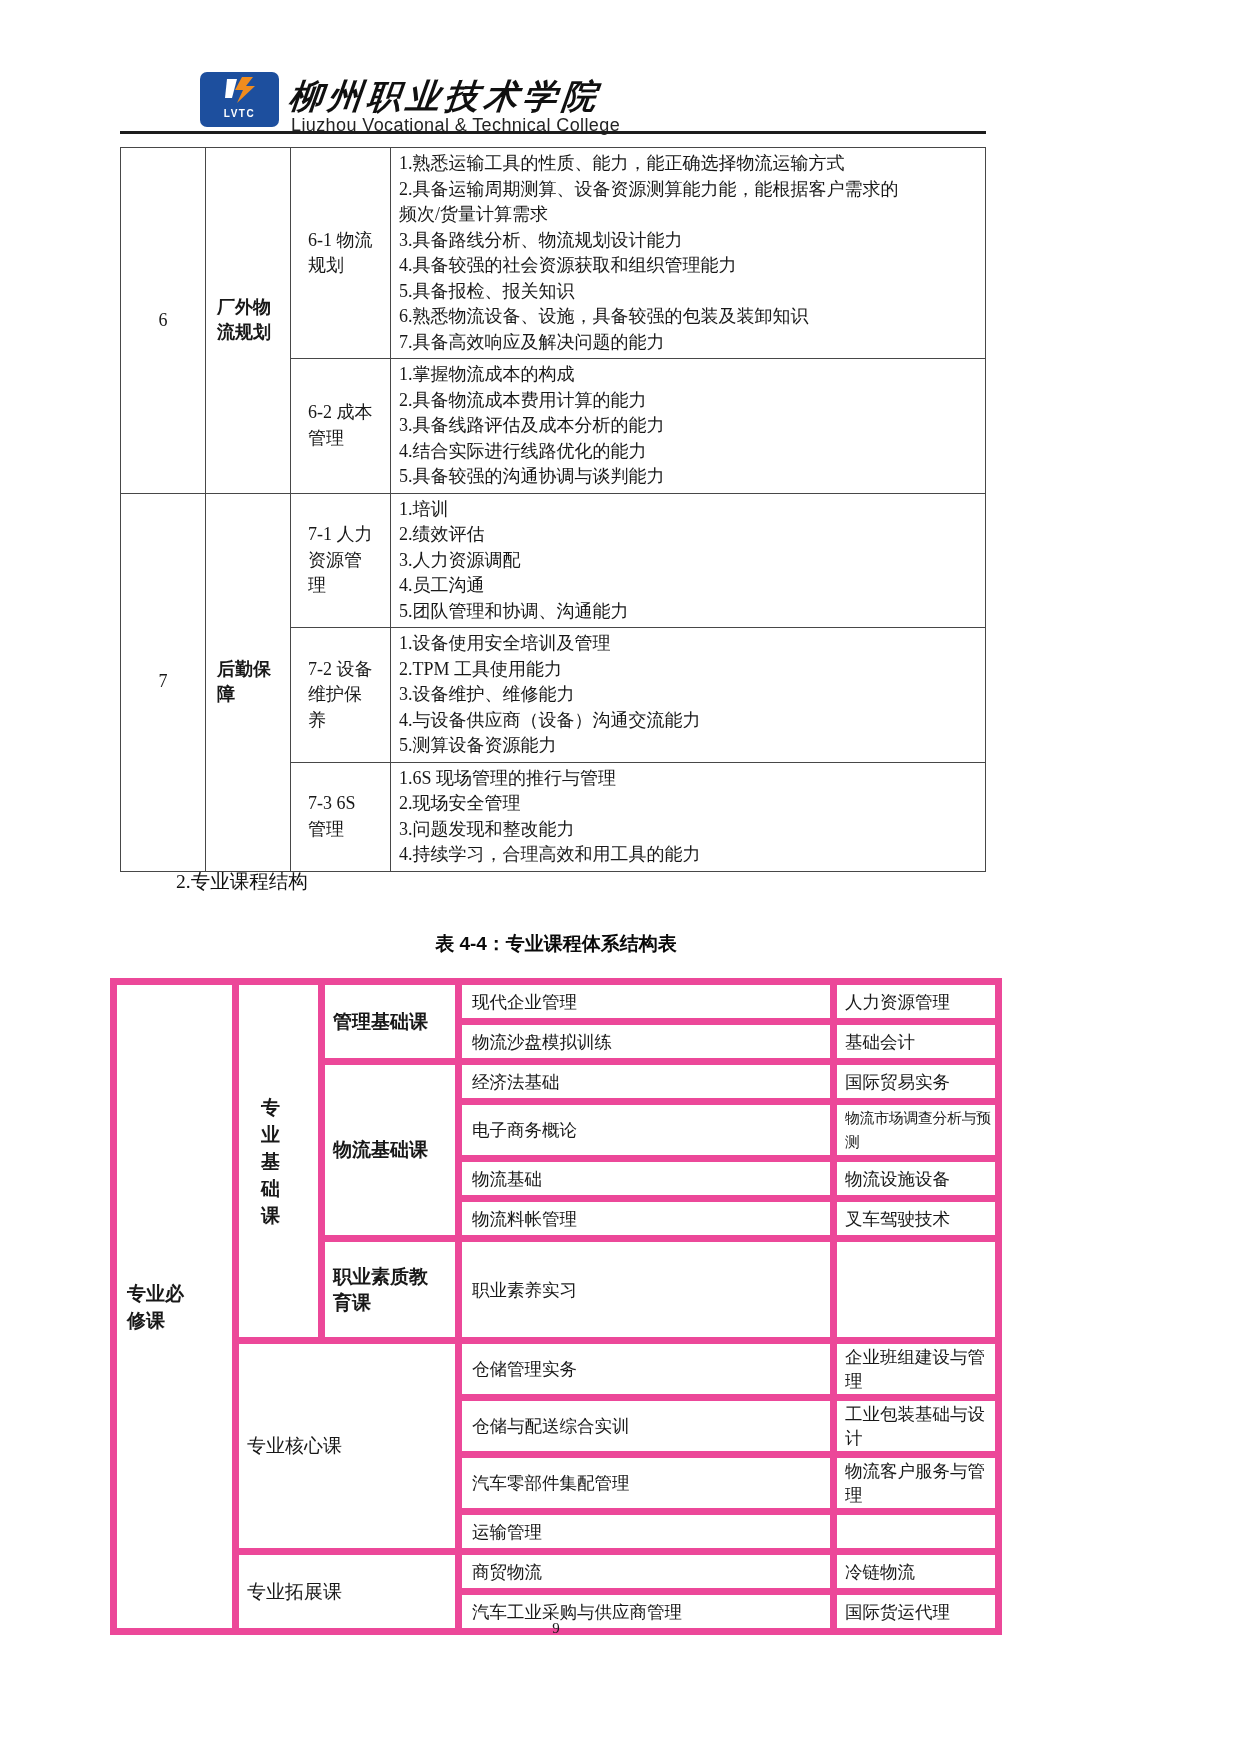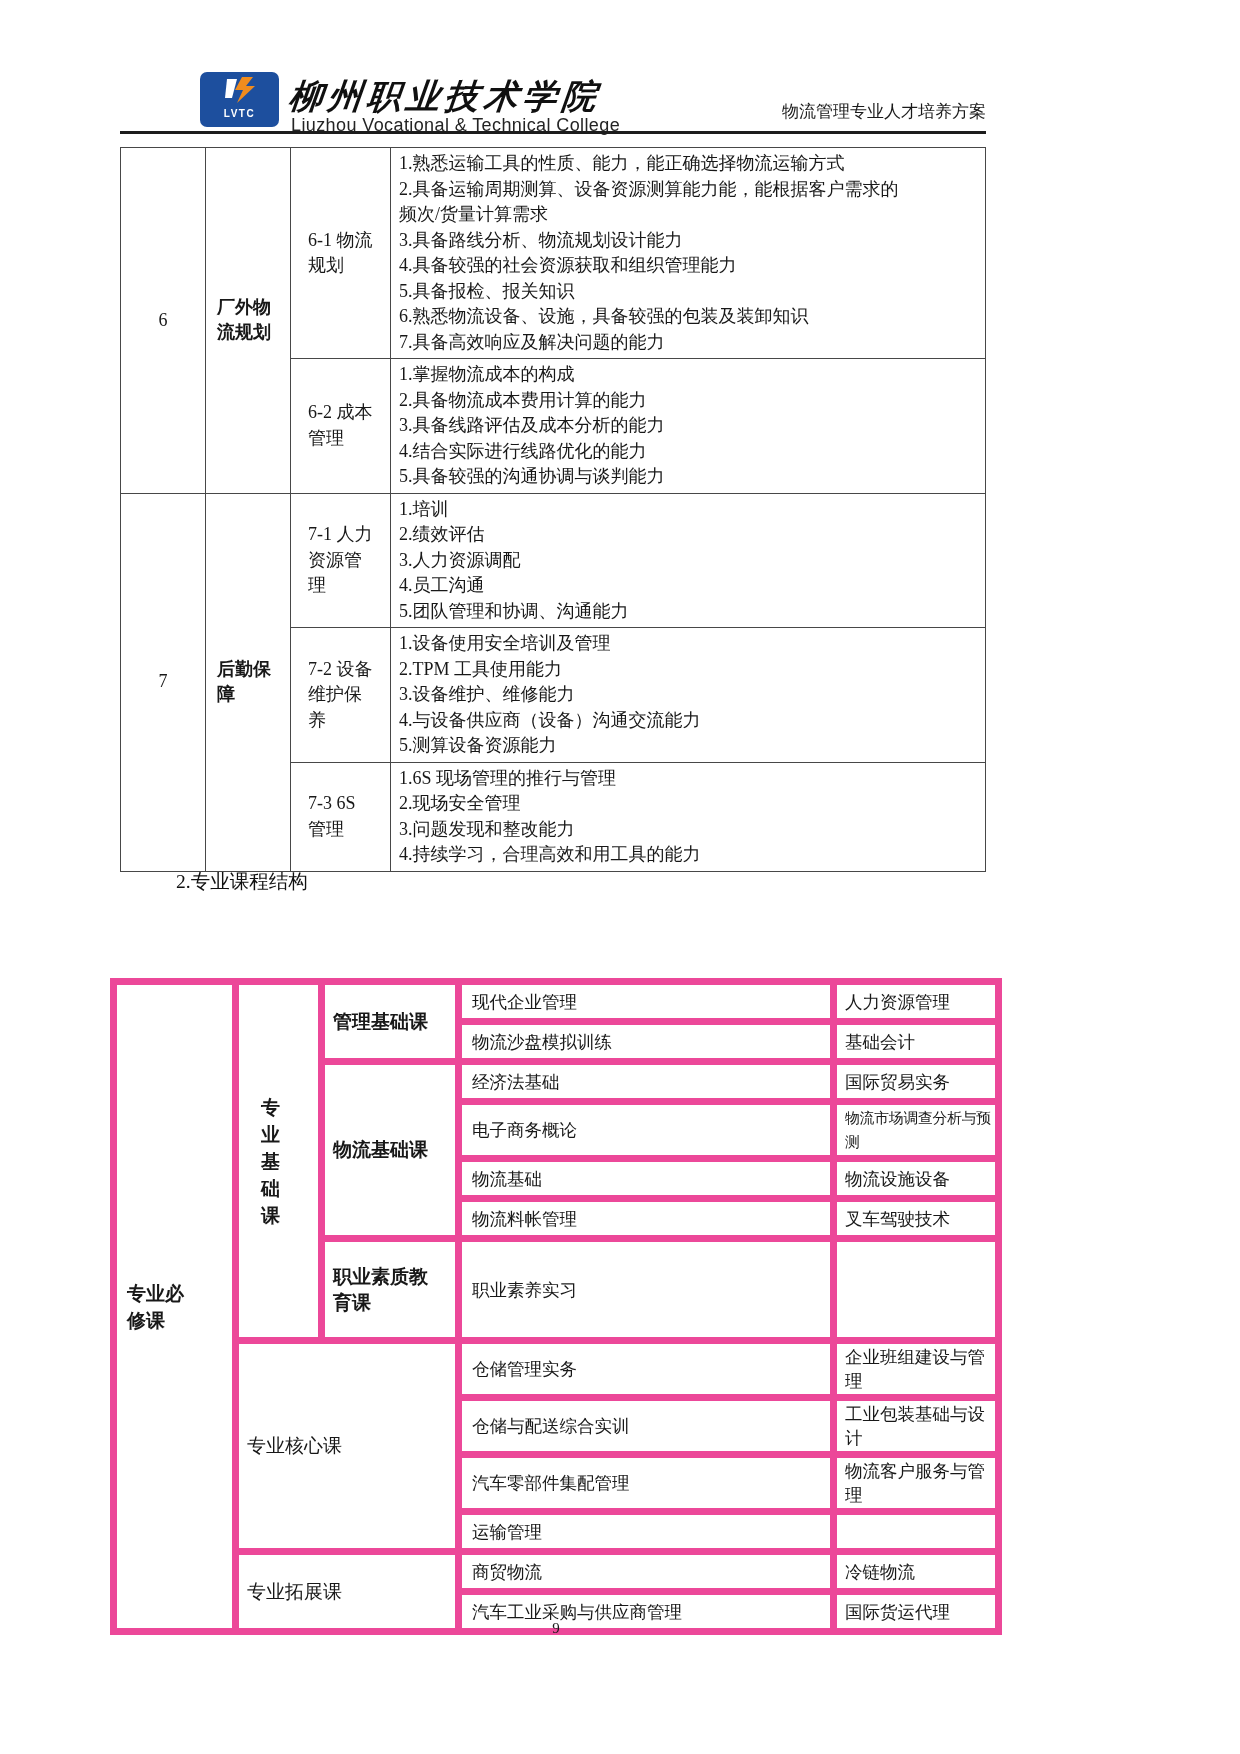--- a/index.html
+++ b/index.html
@@ -109,21 +109,20 @@
     <span class="logo-glyph">
       <svg width="36" height="28" viewBox="0 0 36 28">
         <path d="M5 3 L15 3 L10 22 L3 22 Z" fill="#ffffff"></path>
         <path d="M20 1 L31 1 L24 10 L33 10 L15 27 L21 14 L13 14 Z" fill="#f08c1e"></path>
       </svg>
     </span>
     <span class="logo-abbr">LVTC</span>
   </div>
   <div class="college-cn">柳州职业技术学院</div>
   <div class="college-en">Liuzhou Vocational &amp; Technical College</div>
-  <div class="doc-title">物流管理专业人才培养方案</div>
   <div class="header-rule"></div>
 
   <table class="t1">
     <colgroup>
       <col style="width:85px">
         <col style="width:85px">
         <col style="width:100px">
         <col>
     </colgroup>
     <tbody>
@@ -179,20 +178,21 @@
           <div>1.6S 现场管理的推行与管理</div>
           <div>2.现场安全管理</div>
           <div>3.问题发现和整改能力</div>
           <div>4.持续学习，合理高效和用工具的能力</div>
         </td>
       </tr>
     </tbody>
   </table>
 
   <div class="sec-heading">2.专业课程结构</div>
+  <div class="t2-title">表 4-4：专业课程体系结构表</div>
 
   <table class="t2">
     <colgroup>
       <col style="width:122px">
         <col style="width:86px">
         <col style="width:137px">
         <col style="width:375px">
         <col>
     </colgroup>
     <tbody>

